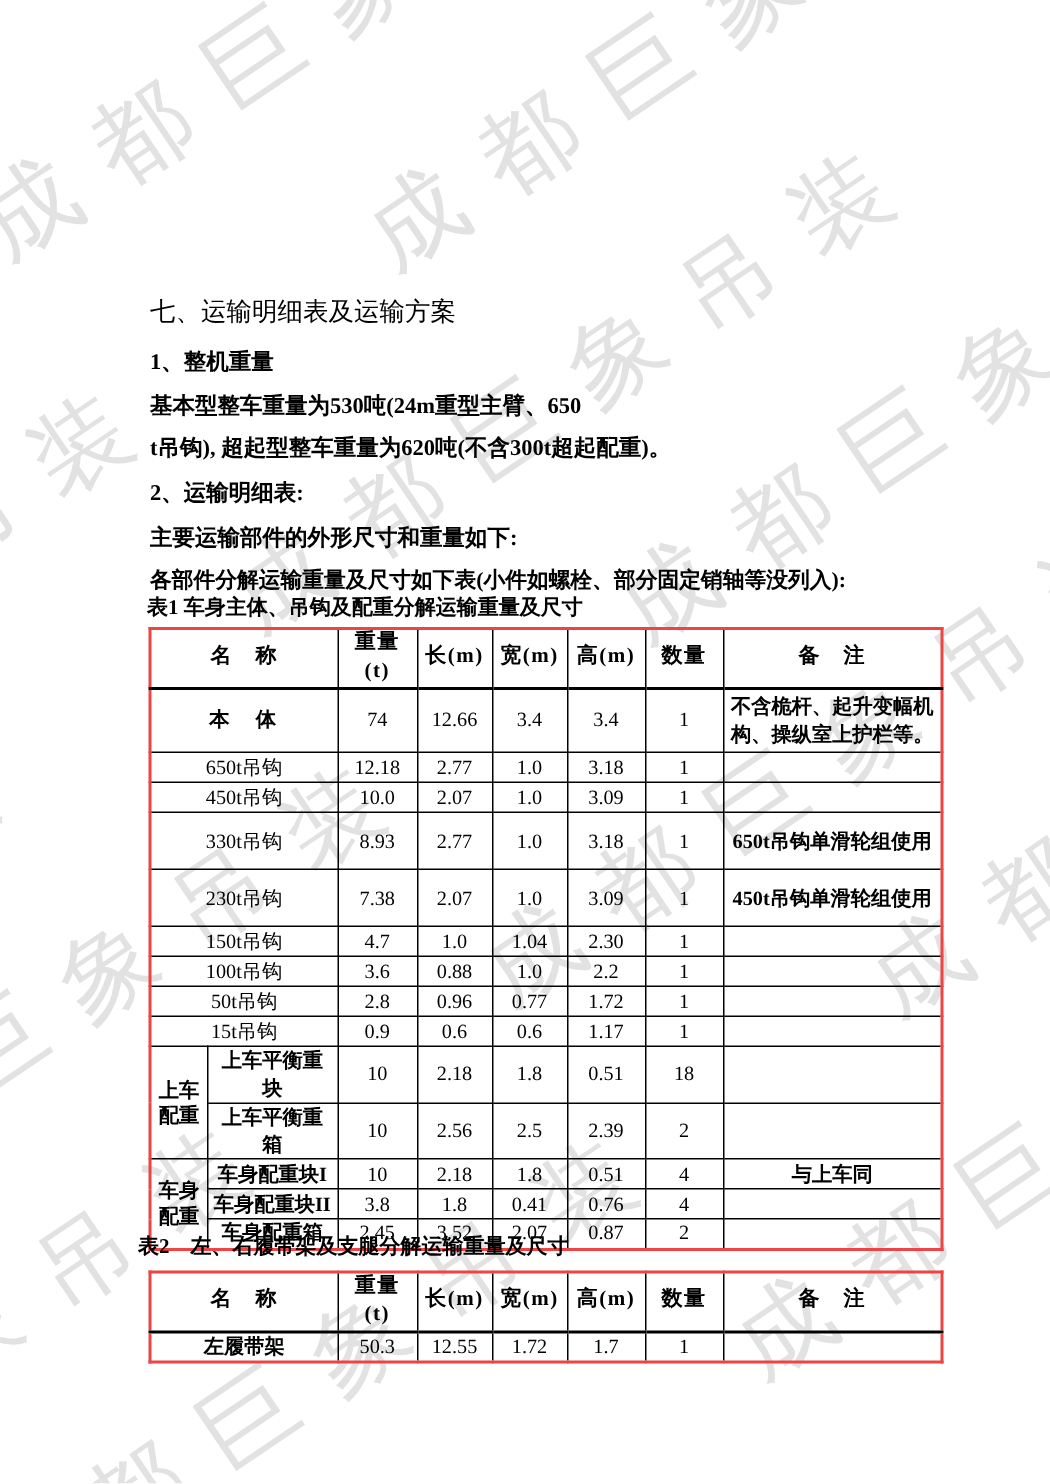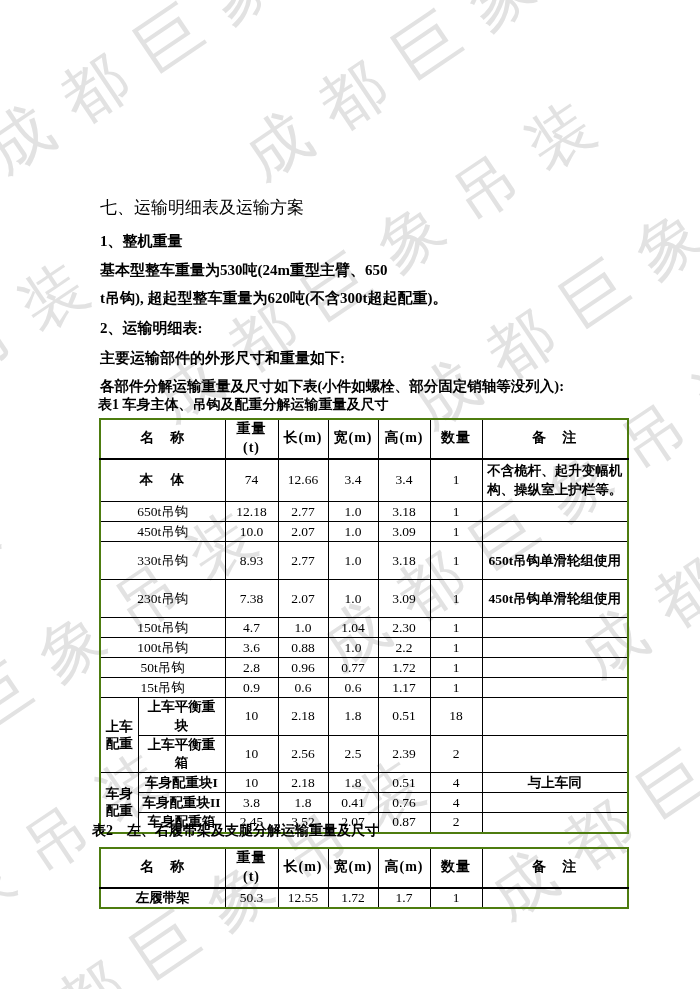--- a/index.html
+++ b/index.html
@@ -46,21 +46,21 @@
   .s2-para2    { top:377px; font-size:14.5px; }
   .t1-caption  { top:396px; left:98px; font-size:14px; font-weight:700; }
   .t2-caption  { top:822px; left:92px; font-size:14px; font-weight:700; }
 
   
   table {
     position:absolute;
     border-collapse:collapse;
     table-layout:fixed;
     background:transparent;
-    border:2px solid #4d7c0f;
+    border:2px solid #ef4444;
   }
   #table1 { left:99px; top:418px; width:528px; }
   #table2 { left:99px; top:847px; width:528px; }
 
   th, td {
     border:1px solid #000;
     font-size:13.5px;
     padding:0 3px;
     text-align:center;
     vertical-align:middle;

